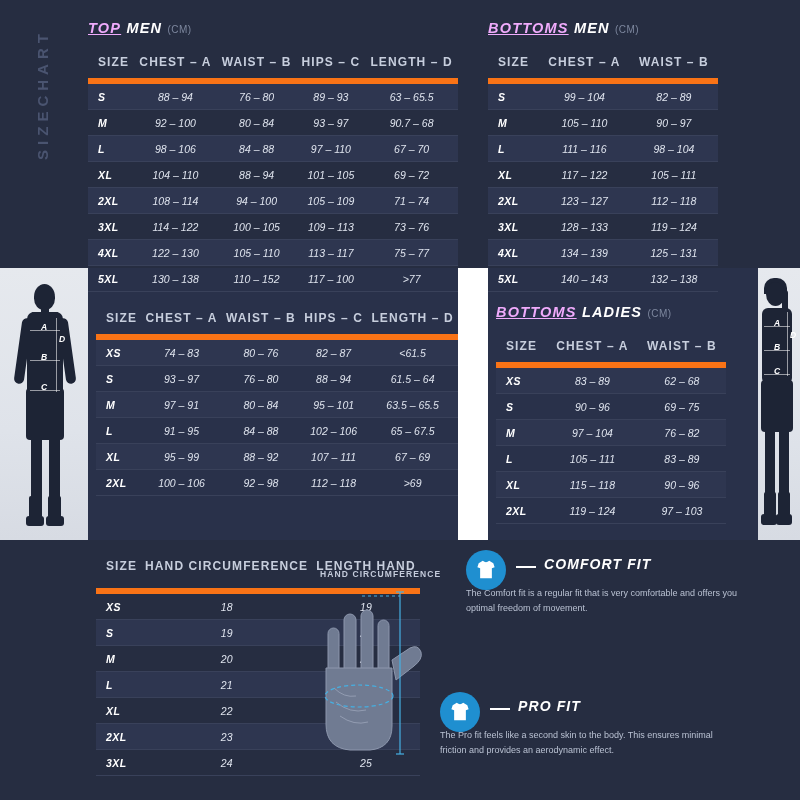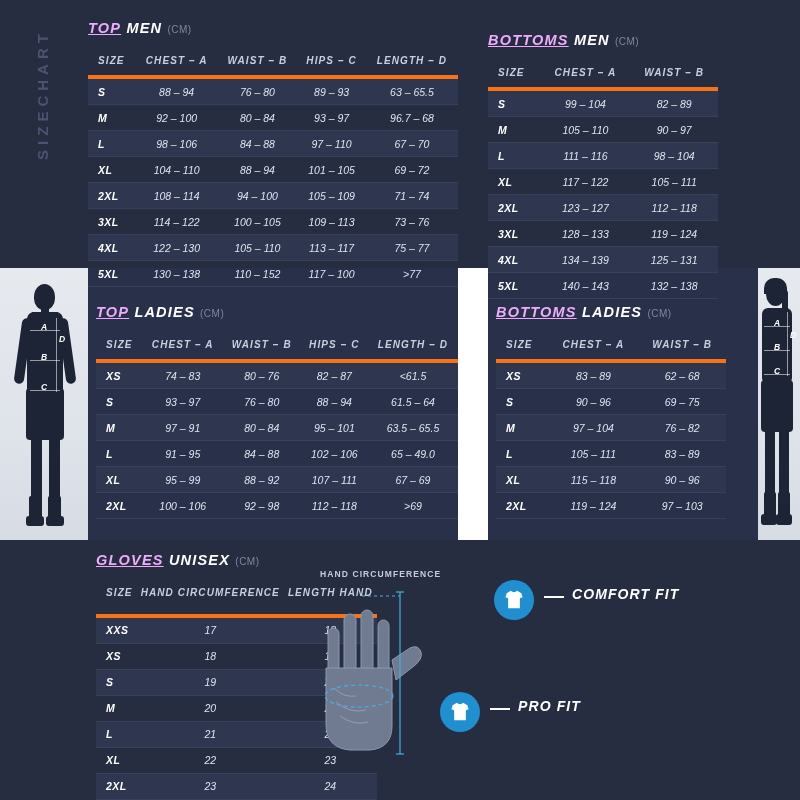--- a/index.html
+++ b/index.html
@@ -48,28 +48,27 @@
     letter-spacing:1.2px;
     margin-bottom:12px;
     white-space:nowrap;
   }
   .tbl-title .t1 { color:#f0abfc; font-weight:bold; font-style:italic;text-decoration:underline; }
   .tbl-title .t2 { color:#ffffff; font-weight:bold; font-style:italic; }
   .tbl-title .unit { color:#7d879e; font-size:10px; font-style:normal; letter-spacing:0.5px; }
 
   table.sz { border-collapse:collapse; width:100%; }
   table.sz th {
-    font-size:10px;
+    font-size:12px;
     font-weight:bold;
-    font-style:italic;
     letter-spacing:1.1px;
     color:#c7cedd;
     text-align:center;
     padding:7px 4px 9px 4px;
-    border-bottom:4px solid #f97316;
+    border-bottom:6px solid #f97316;
     white-space:nowrap;
   }
   table.sz th.first { text-align:left; padding-left:10px; }
   table.sz td {
     font-size:10.5px;
     font-style:italic;
     color:#dfe4ee;
     text-align:center;
     padding:6.5px 4px;
     border-bottom:1px solid #39415a;
@@ -249,21 +248,21 @@
             <td>88 – 94</td>
             <td>76 – 80</td>
             <td>89 – 93</td>
             <td>63 – 65.5</td>
           </tr>
         <tr>
             <td class="first">M</td>
             <td>92 – 100</td>
             <td>80 – 84</td>
             <td>93 – 97</td>
-            <td>96.7 – 68</td>
+            <td>90.7 – 68</td>
           </tr>
         <tr class="alt">
             <td class="first">L</td>
             <td>98 – 106</td>
             <td>84 – 88</td>
             <td>97 – 110</td>
             <td>67 – 70</td>
           </tr>
         <tr>
             <td class="first">XL</td>
@@ -297,21 +296,21 @@
             <td class="first">5XL</td>
             <td>130 – 138</td>
             <td>110 – 152</td>
             <td>117 – 100</td>
             <td>&gt;77</td>
           </tr>
       </tbody>
     </table>
   </div>
 
-  <div class="tbl-block" style="left:488px; top:32px; width:230px;">
+  <div class="tbl-block" style="left:488px; top:20px; width:230px;">
     <div class="tbl-title">
       <span class="t1">BOTTOMS</span>
       <span class="t2">MEN</span>
       <span class="unit">(CM)</span>
     </div>
     <table class="sz">
       <thead>
           <tr>
         <th class="first">SIZE</th>
         <th>CHEST – A</th>
@@ -357,25 +356,20 @@
         <tr>
             <td class="first">5XL</td>
             <td>140 – 143</td>
             <td>132 – 138</td>
           </tr>
       </tbody>
     </table>
   </div>
 
   <div class="tbl-block" style="left:96px; top:304px; width:362px;">
-    <div class="tbl-title">
-      <span class="t1">TOP</span>
-      <span class="t2">LADIES</span>
-      <span class="unit">(CM)</span>
-    </div>
     <table class="sz">
       <thead>
           <tr>
         <th class="first">SIZE</th>
         <th>CHEST – A</th>
         <th>WAIST – B</th>
         <th>HIPS – C</th>
         <th>LENGTH – D</th>
       </tr>
         </thead>
@@ -399,21 +393,21 @@
             <td>97 – 91</td>
             <td>80 – 84</td>
             <td>95 – 101</td>
             <td>63.5 – 65.5</td>
           </tr>
         <tr>
             <td class="first">L</td>
             <td>91 – 95</td>
             <td>84 – 88</td>
             <td>102 – 106</td>
-            <td>65 – 49.0</td>
+            <td>65 – 67.5</td>
           </tr>
         <tr class="alt">
             <td class="first">XL</td>
             <td>95 – 99</td>
             <td>88 – 92</td>
             <td>107 – 111</td>
             <td>67 – 69</td>
           </tr>
         <tr>
             <td class="first">2XL</td>
@@ -469,39 +463,29 @@
         <tr>
             <td class="first">2XL</td>
             <td>119 – 124</td>
             <td>97 – 103</td>
           </tr>
       </tbody>
     </table>
   </div>
 
   <div class="tbl-block" style="left:96px; top:552px; width:200px;">
-    <div class="tbl-title">
-      <span class="t1">GLOVES</span>
-      <span class="t2">UNISEX</span>
-      <span class="unit">(CM)</span>
-    </div>
     <table class="sz gloves">
       <thead>
           <tr>
         <th class="first" style="width:52px">SIZE</th>
         <th style="width:86px">HAND CIRCUMFERENCE</th>
         <th style="width:62px">LENGTH HAND</th>
       </tr>
         </thead>
       <tbody>
-        <tr class="alt">
-            <td class="first">XXS</td>
-            <td>17</td>
-            <td>18</td>
-          </tr>
         <tr>
             <td class="first">XS</td>
             <td>18</td>
             <td>19</td>
           </tr>
         <tr class="alt">
             <td class="first">S</td>
             <td>19</td>
             <td>20</td>
           </tr>
@@ -555,34 +539,36 @@
       </g>
       <g stroke="#45b0e3" stroke-width="1.2" fill="none">
         <path d="M100 36 L100 198"></path>
         <path d="M96 36 L104 36"></path>
         <path d="M96 198 L104 198"></path>
         <path d="M62 40 L100 40" stroke-dasharray="3 3"></path>
       </g>
     </svg>
   </div>
 
-  <div class="fit-block" style="left:466px; top:580px; width:300px; height:72px;margin-left:28px;">
+  <div class="fit-block" style="left:466px; top:550px; width:300px; height:72px;">
     <div class="fit-icon">
       <svg viewBox="0 0 24 24" fill="#ffffff">
           <path d="M8.5 2 L4 4.5 L2.6 9 L5.6 10 L5.6 21 L18.4 21 L18.4 10 L21.4 9 L20 4.5 L15.5 2 Q12 5.2 8.5 2 Z"></path>
         </svg>
     </div>
     <div class="fit-dash"></div>
     <div class="fit-title">COMFORT FIT</div>
+    <div class="fit-desc">The Comfort fit is a regular fit that is very comfortable and offers you optimal freedom of movement.</div>
   </div>
 
 
   <div class="fit-block" style="left:440px; top:692px; width:300px; height:72px;">
     <div class="fit-icon">
       <svg viewBox="0 0 24 24" fill="#ffffff">
           <path d="M8.5 2 L4 4.5 L2.6 9 L5.6 10 L5.6 21 L18.4 21 L18.4 10 L21.4 9 L20 4.5 L15.5 2 Q12 5.2 8.5 2 Z"></path>
         </svg>
     </div>
     <div class="fit-dash"></div>
     <div class="fit-title">PRO FIT</div>
+    <div class="fit-desc">The Pro fit feels like a second skin to the body. This ensures minimal friction and provides an aerodynamic effect.</div>
   </div>
 
 </div>
 
 </body></html>

